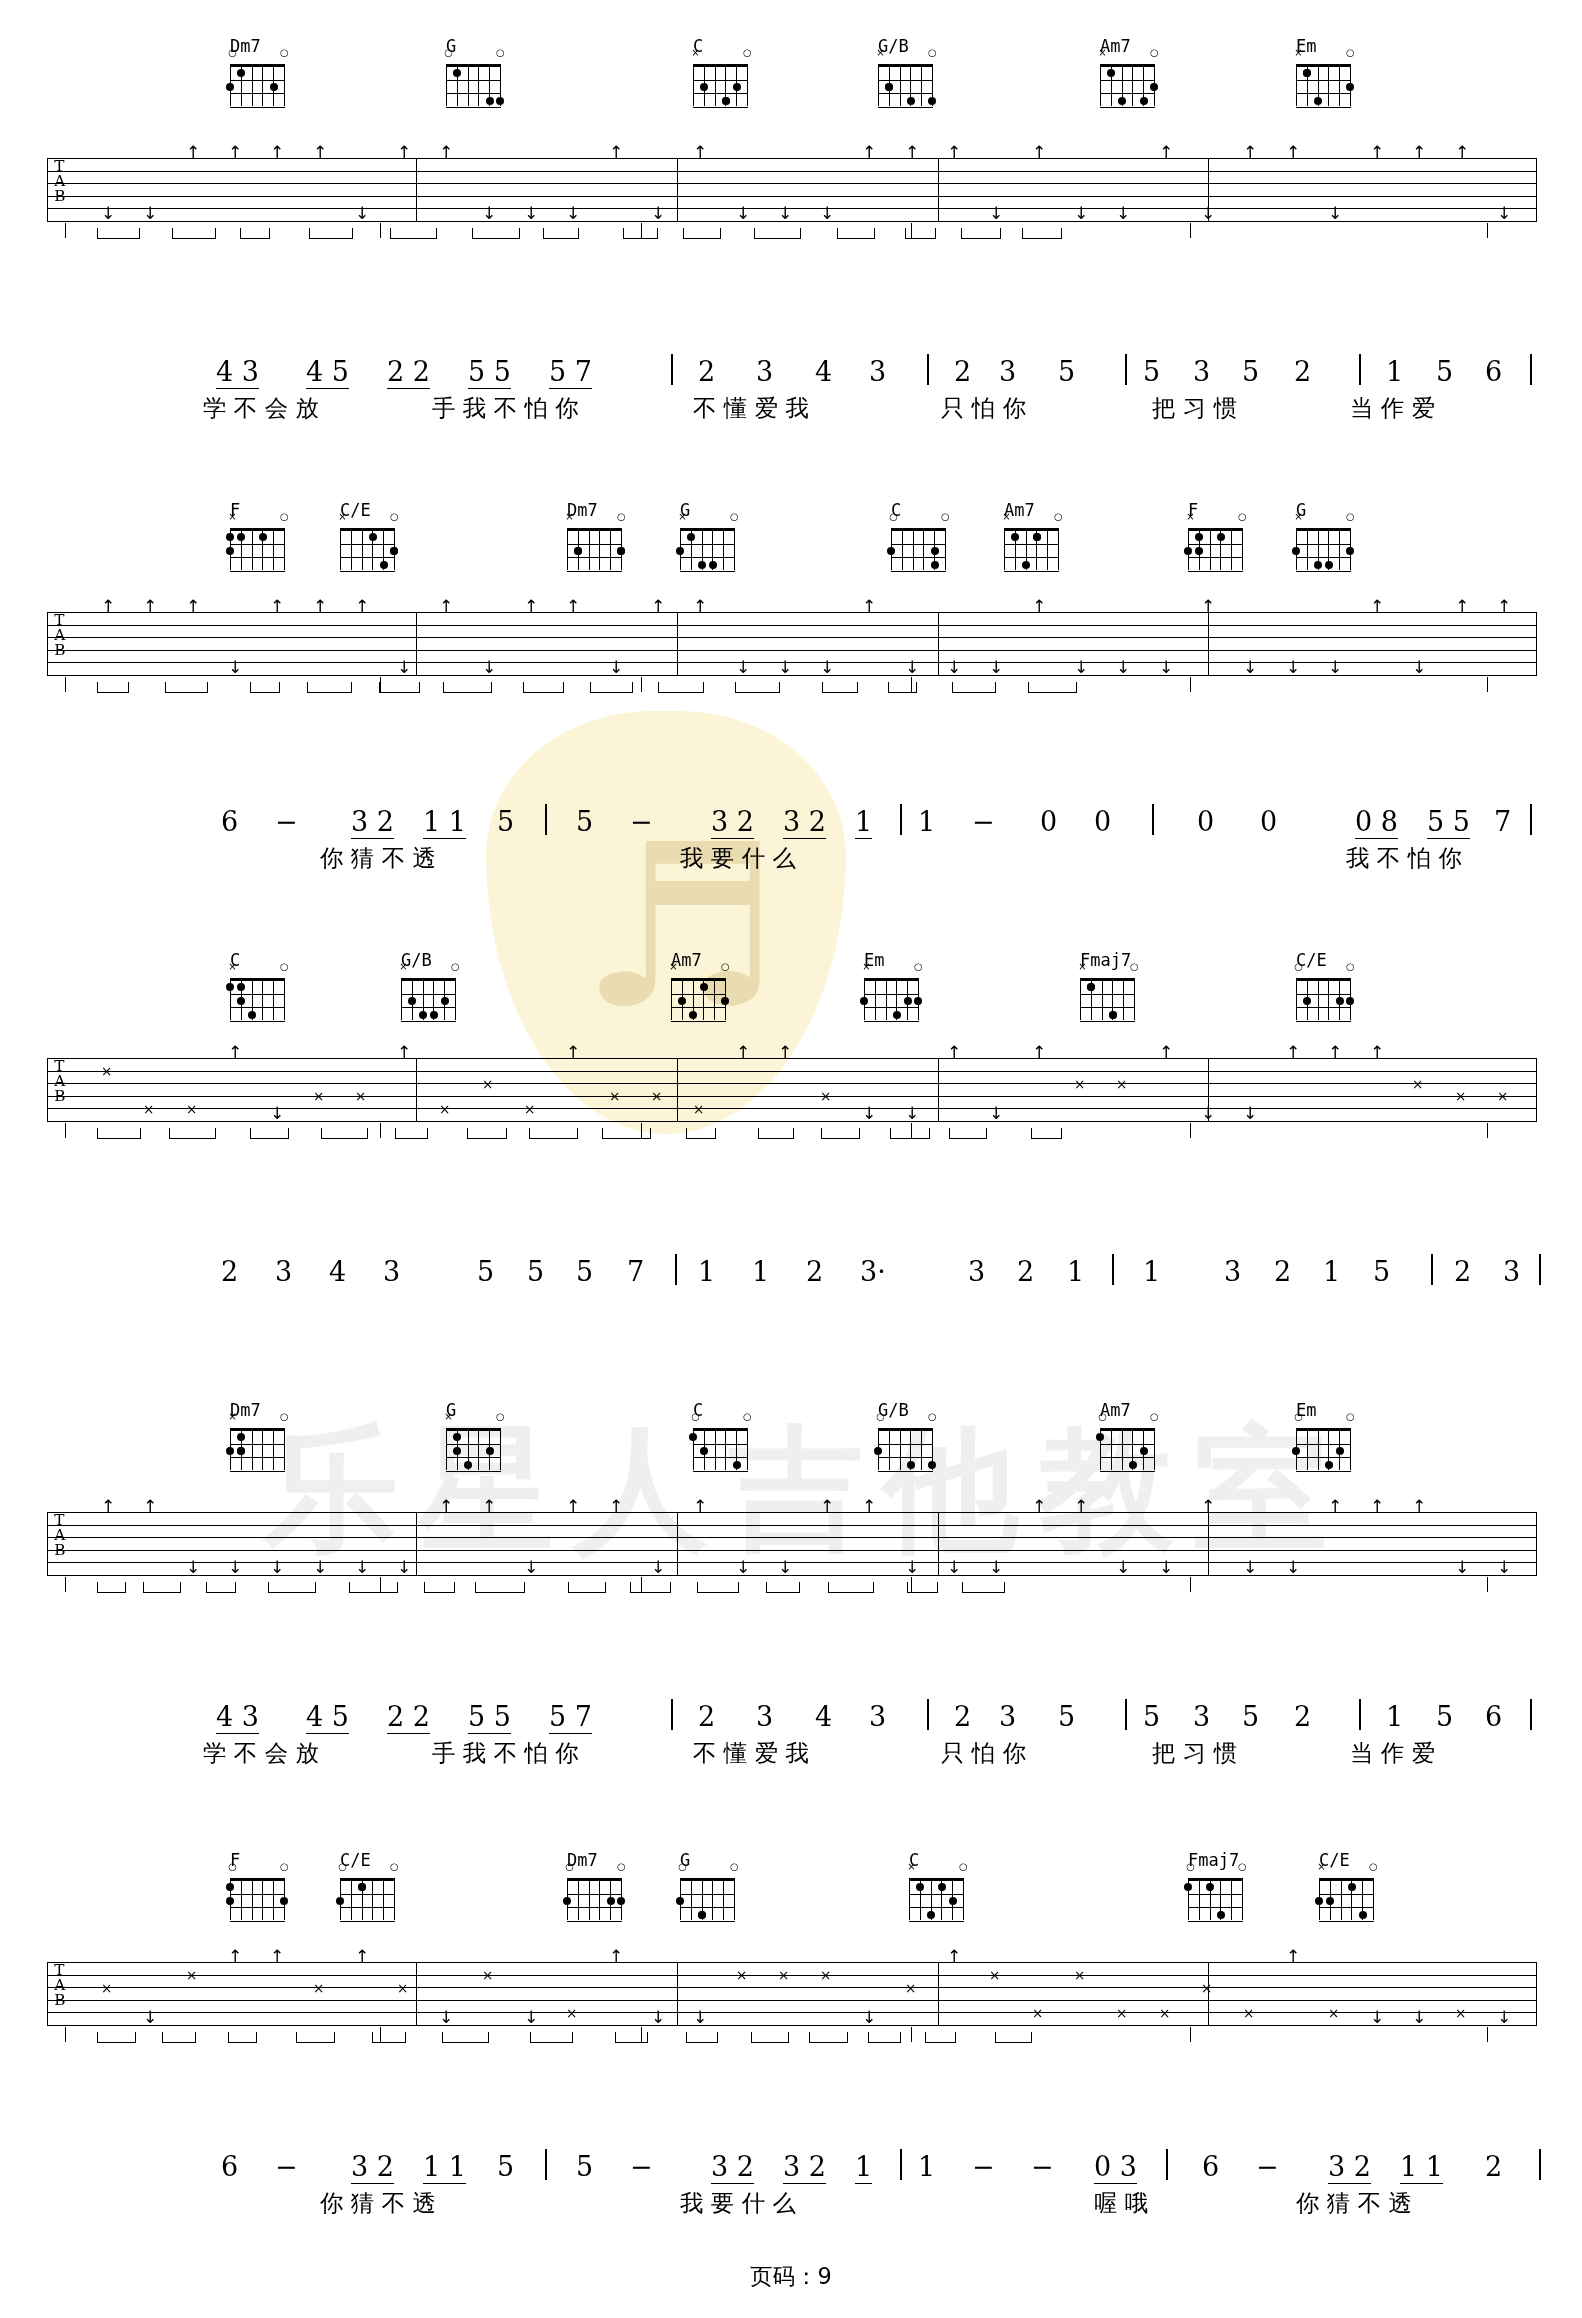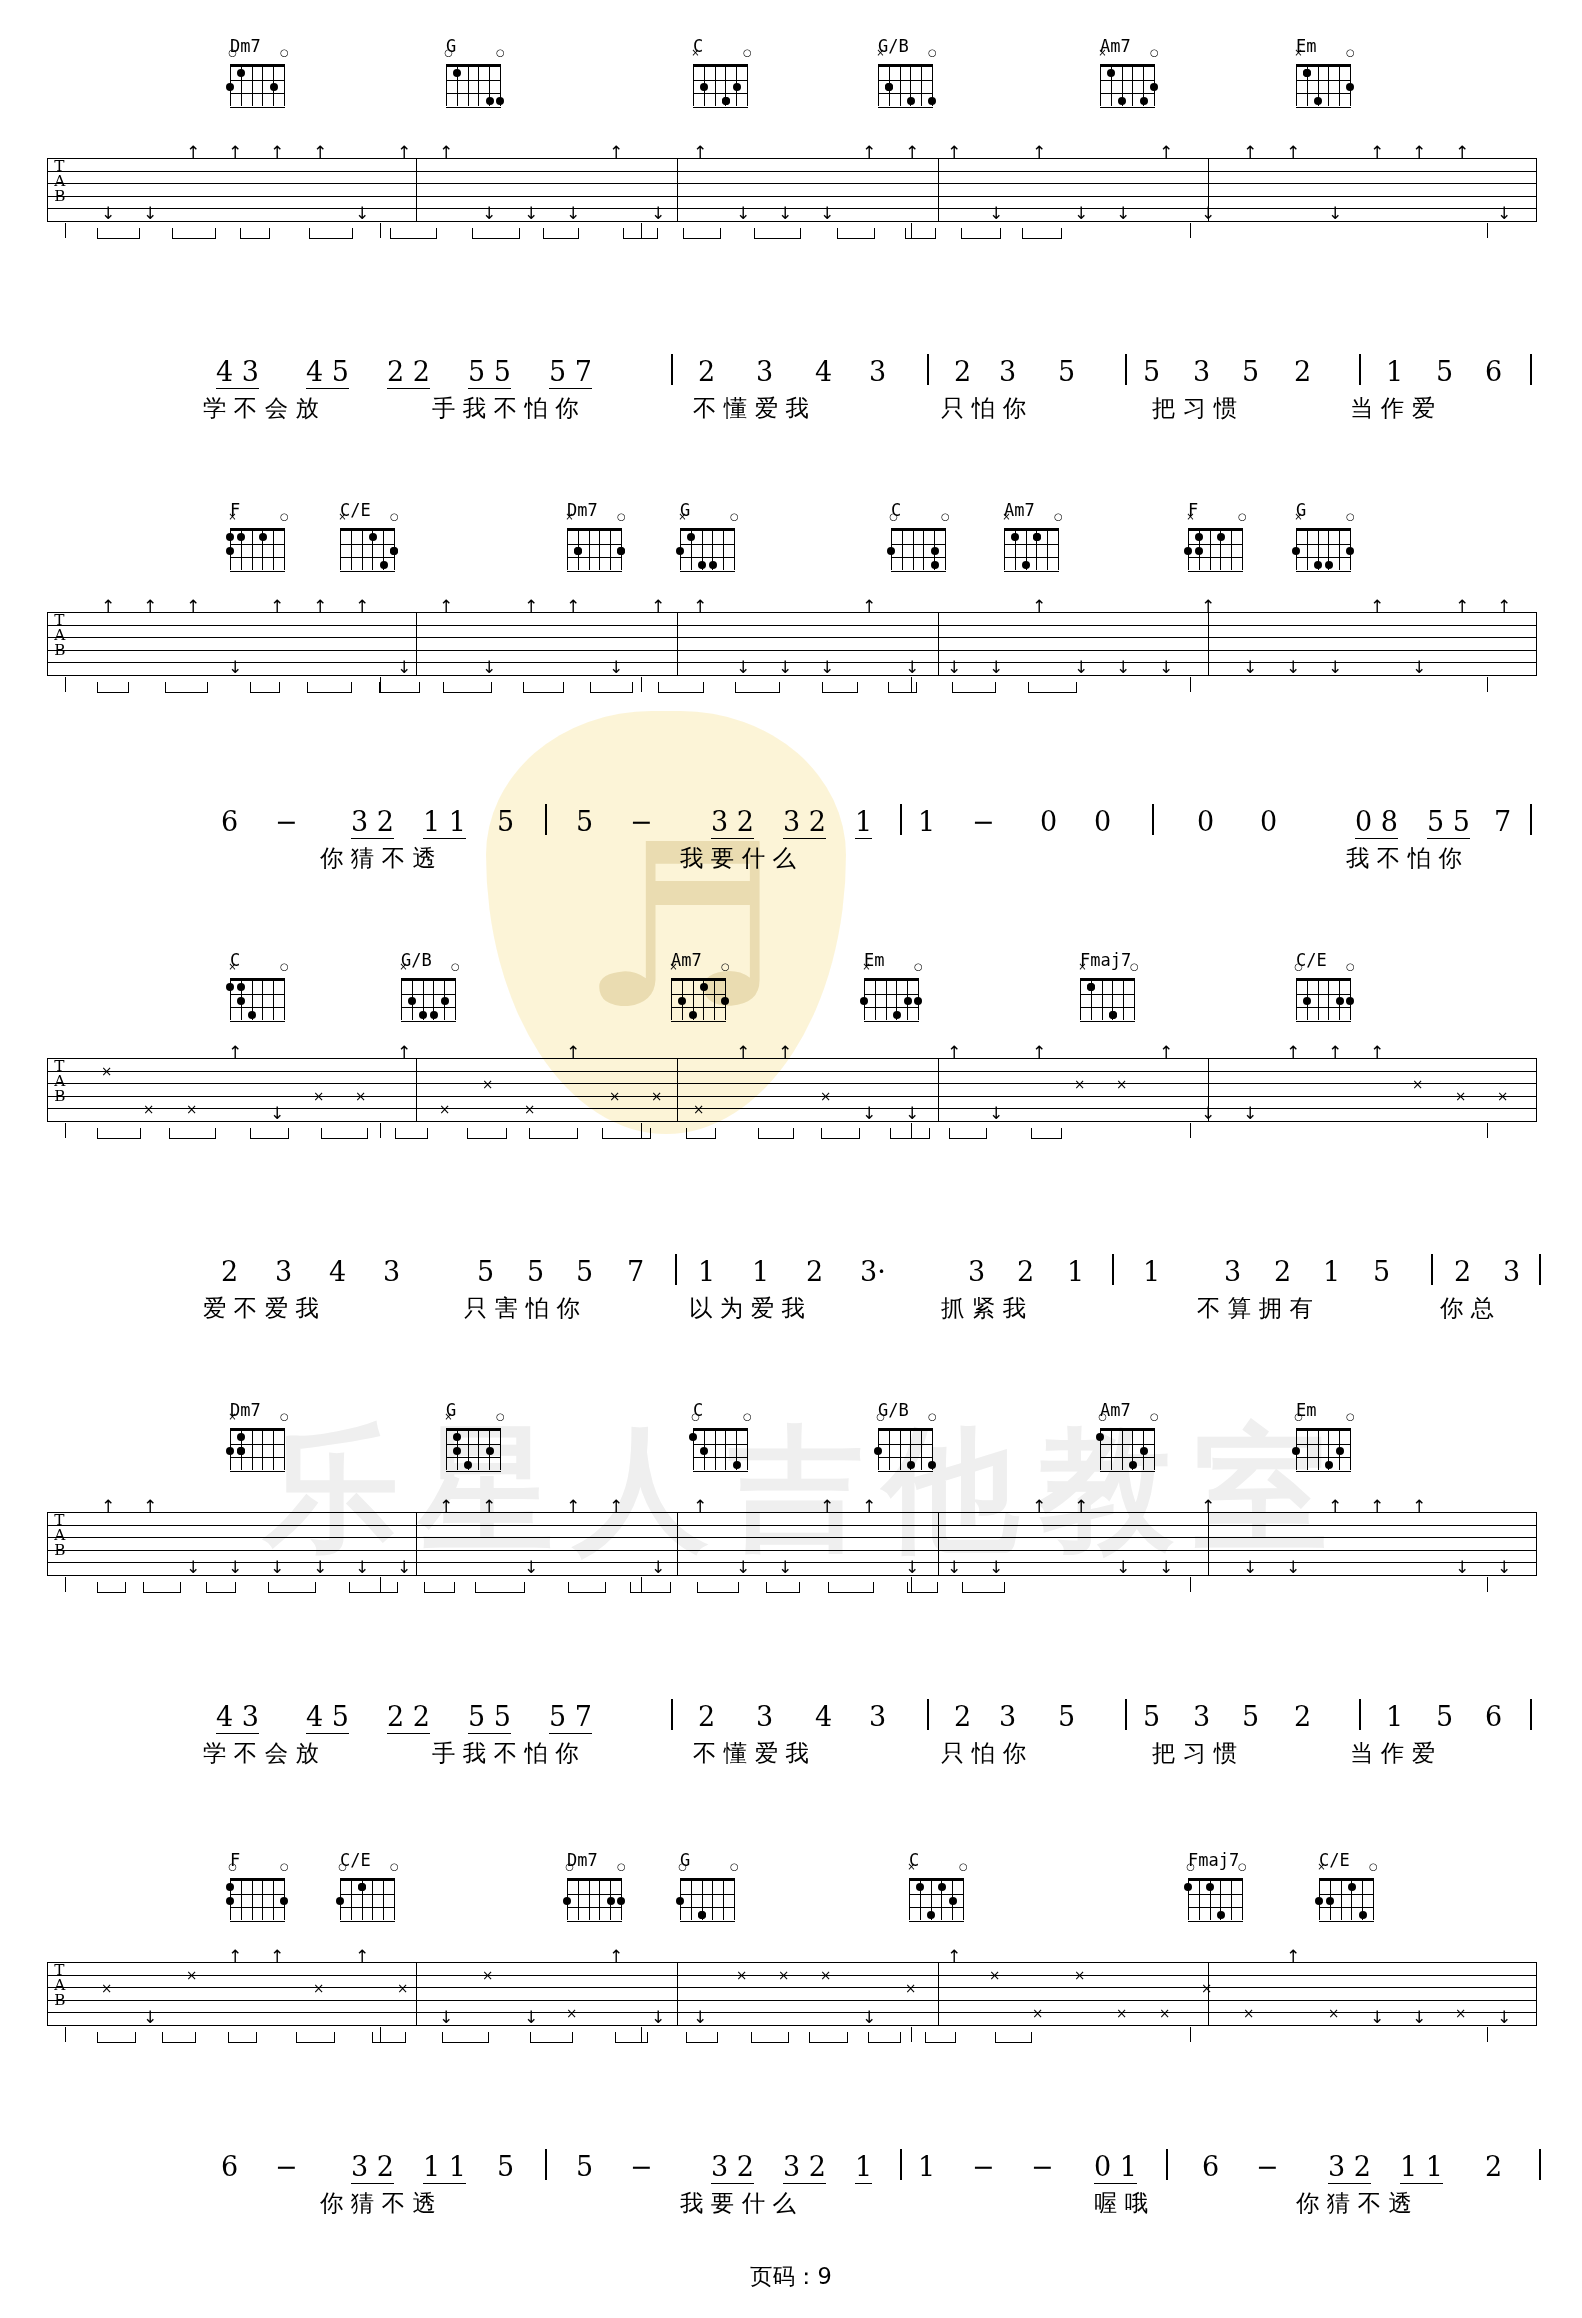--- a/index.html
+++ b/index.html
@@ -1254,28 +1254,20 @@
         <span class="num" style="left: 1274px; top: 0px;">2</span>
         <span class="num" style="left: 1323px; top: 0px;">1</span>
         <span class="num" style="left: 1373px; top: 0px;">5</span>
         <span class="num" style="left: 1454px; top: 0px;">2</span>
         <span class="num" style="left: 1503px; top: 0px;">3</span>
         <div class="vbar" style="left: 675px; top: -1.8px;"></div>
         <div class="vbar" style="left: 1112px; top: -1.8px;"></div>
         <div class="vbar" style="left: 1431px; top: -1.8px;"></div>
         <div class="vbar" style="left: 1539px; top: -1.8px;"></div>
       </div>
-      <div style="position: relative; height: 34px;">
-        <span class="lyr" style="left: 203px; top: 1.8px;">爱 不 爱 我</span>
-        <span class="lyr" style="left: 464px; top: 1.8px;">只 害 怕 你</span>
-        <span class="lyr" style="left: 689px; top: 1.8px;">以 为 爱 我</span>
-        <span class="lyr" style="left: 941px; top: 1.8px;">抓 紧  我</span>
-        <span class="lyr" style="left: 1197px; top: 1.8px;">不 算 拥 有</span>
-        <span class="lyr" style="left: 1440px; top: 1.8px;">你 总</span>
-      </div>
     </div>
     <div class="lyrics" style="top: 1701px;">
       <div class="numrow">
         <span class="num u" style="left: 216px; top: 0px;">4 3</span>
         <span class="num u" style="left: 306px; top: 0px;">4 5</span>
         <span class="num u" style="left: 387px; top: 0px;">2 2</span>
         <span class="num u" style="left: 468px; top: 0px;">5 5</span>
         <span class="num u" style="left: 549px; top: 0px;">5 7</span>
         <span class="num" style="left: 698px; top: 0px;">2</span>
         <span class="num" style="left: 756px; top: 0px;">3</span>
@@ -1314,21 +1306,21 @@
         <span class="num u" style="left: 423px; top: 0px;">1 1</span>
         <span class="num" style="left: 497px; top: 0px;">5</span>
         <span class="num" style="left: 576px; top: 0px;">5</span>
         <span class="num" style="left: 630px; top: 0px;">−</span>
         <span class="num u" style="left: 711px; top: 0px;">3 2</span>
         <span class="num u" style="left: 783px; top: 0px;">3 2</span>
         <span class="num u" style="left: 855px; top: 0px;">1</span>
         <span class="num" style="left: 918px; top: 0px;">1</span>
         <span class="num" style="left: 972px; top: 0px;">−</span>
         <span class="num" style="left: 1031px; top: 0px;">−</span>
-        <span class="num u" style="left: 1094px; top: 0px;">0 1</span>
+        <span class="num u" style="left: 1094px; top: 0px;">0 3</span>
         <span class="num" style="left: 1202px; top: 0px;">6</span>
         <span class="num" style="left: 1256px; top: 0px;">−</span>
         <span class="num u" style="left: 1328px; top: 0px;">3 2</span>
         <span class="num u" style="left: 1400px; top: 0px;">1 1</span>
         <span class="num" style="left: 1485px; top: 0px;">2</span>
         <div class="vbar" style="left: 545px; top: -1.8px;"></div>
         <div class="vbar" style="left: 900px; top: -1.8px;"></div>
         <div class="vbar" style="left: 1166px; top: -1.8px;"></div>
         <div class="vbar" style="left: 1539px; top: -1.8px;"></div>
       </div>

